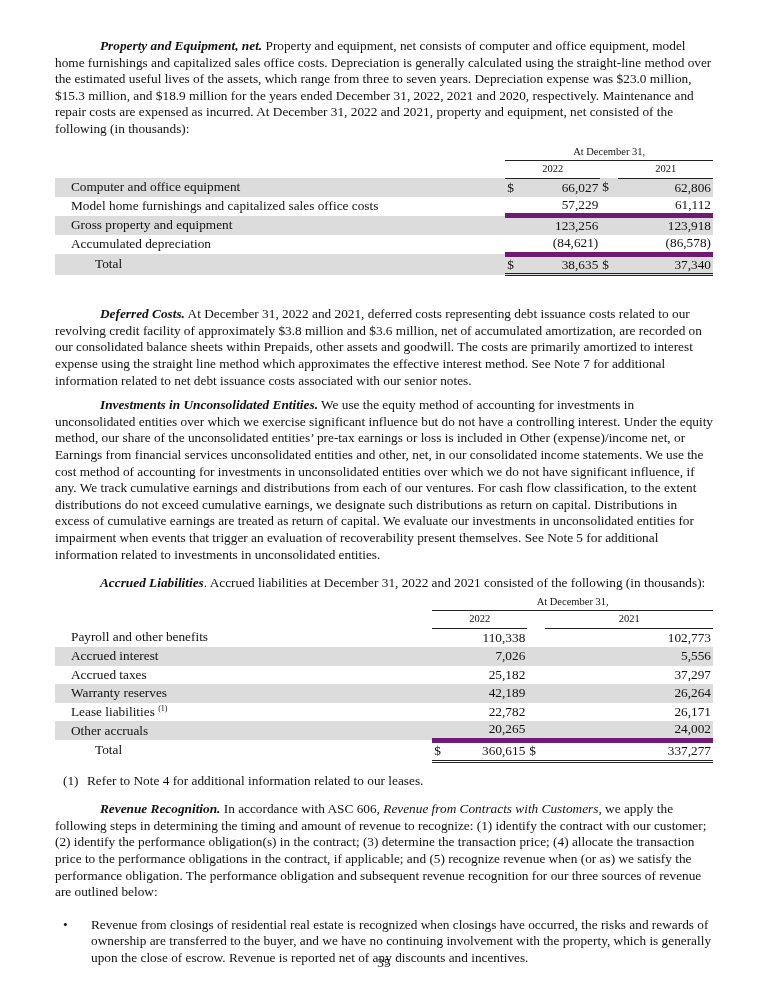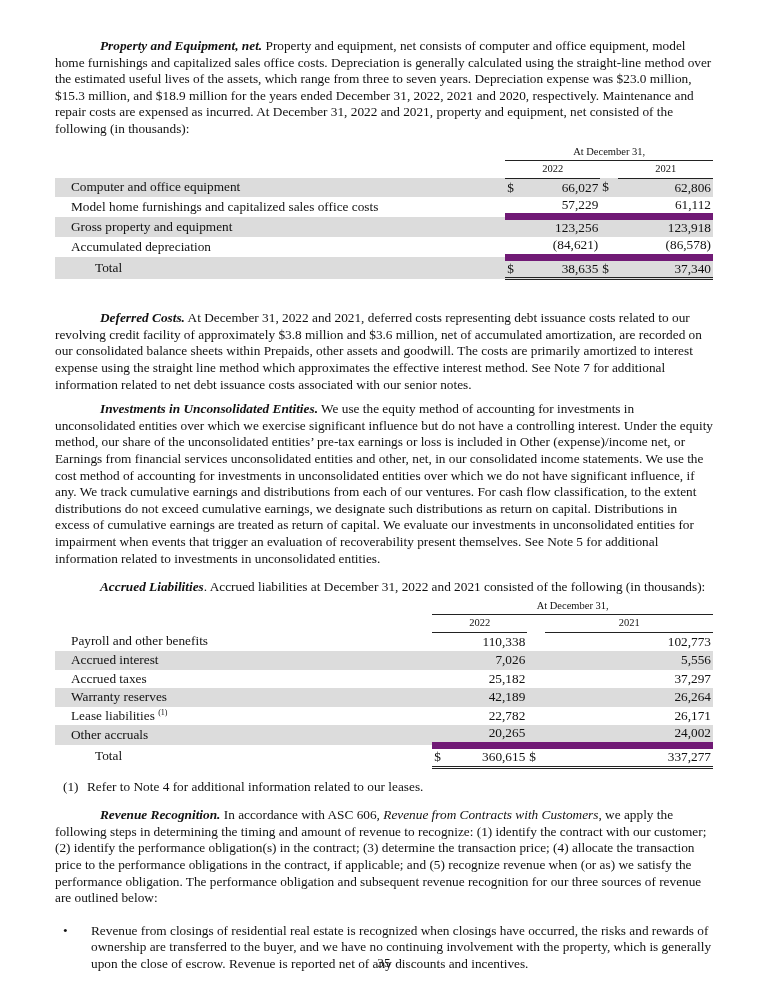--- a/index.html
+++ b/index.html
@@ -14,21 +14,21 @@
   table.fin td { padding: 0; height: 18.6px; vertical-align: middle; white-space: nowrap; }
   table.fin tr.shade td.bg { background: #dcdcdc; }
   table.fin td.label { padding-left: 16px; }
   table.fin td.label.indent { padding-left: 40px; }
   table.fin td.dol { width: 18px; text-align: left; padding-left: 2px; }
   table.fin td.num { text-align: right; padding-right: 2px; }
   table.fin td.gap { width: 6px; background: #fff !important; }
   table.fin td.col2022 { width: 77px; }
   table.fin td.col2021 { width: 68px; }
   table.fin tr.hdr td { font-weight: normal; font-size: 10.5px; text-align: center; height: 15px; }
-  .ul-top { border-top: 7px solid #701a75; }
+  .ul-top { border-top: 5px solid #701a75; }
   .ul-bot-double { border-bottom: 3px double #222; }
   .hdr-line { border-bottom: 1.3px solid #222; }
 
   .footnote { margin-top: 10px; display: flex; font-size: 13.3px; }
   .footnote .fn-num { width: 32px; padding-left: 8px; }
   .bullet { display: flex; margin-top: 16px; }
   .bullet .bul { width: 36px; padding-left: 8px; }
   .bullet .btext { flex: 1; }
   .pagenum { position: absolute; top: 955px; left: 0; width: 768px; text-align: center; font-size: 13.3px; }
   sup { font-size: 8px; vertical-align: top; line-height: 10px; }

